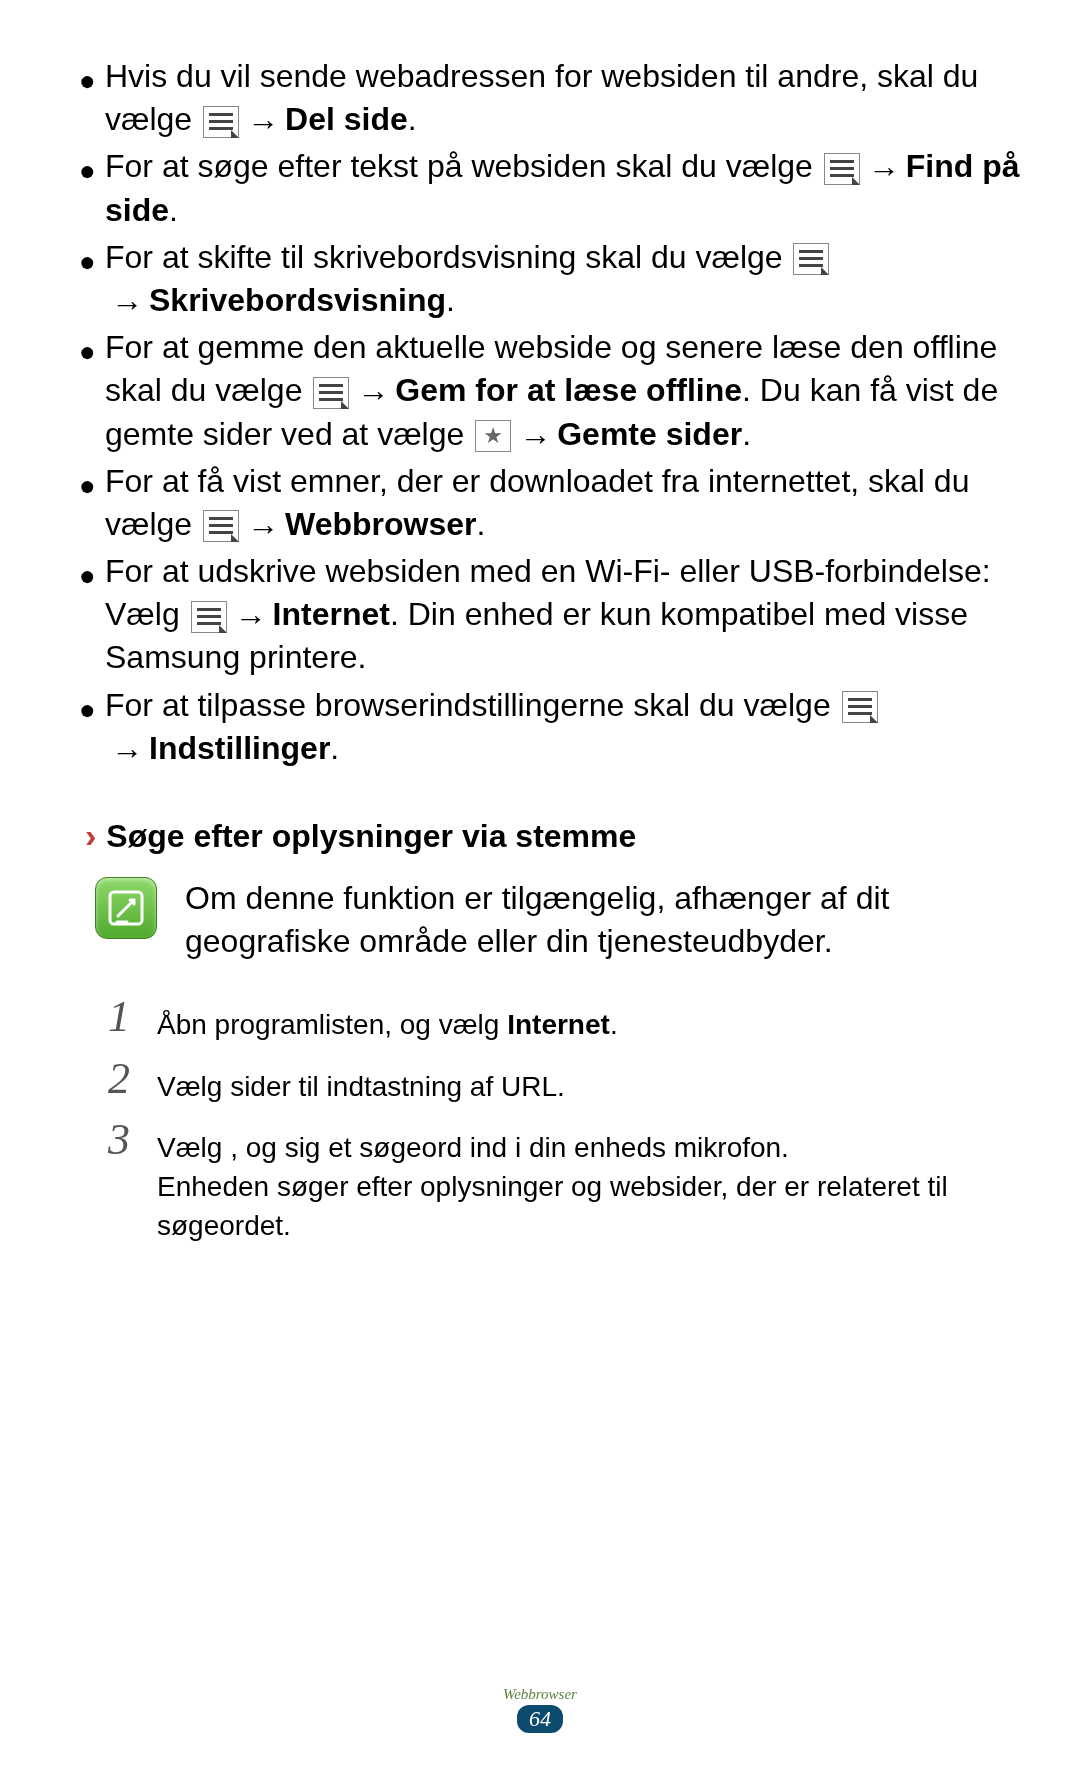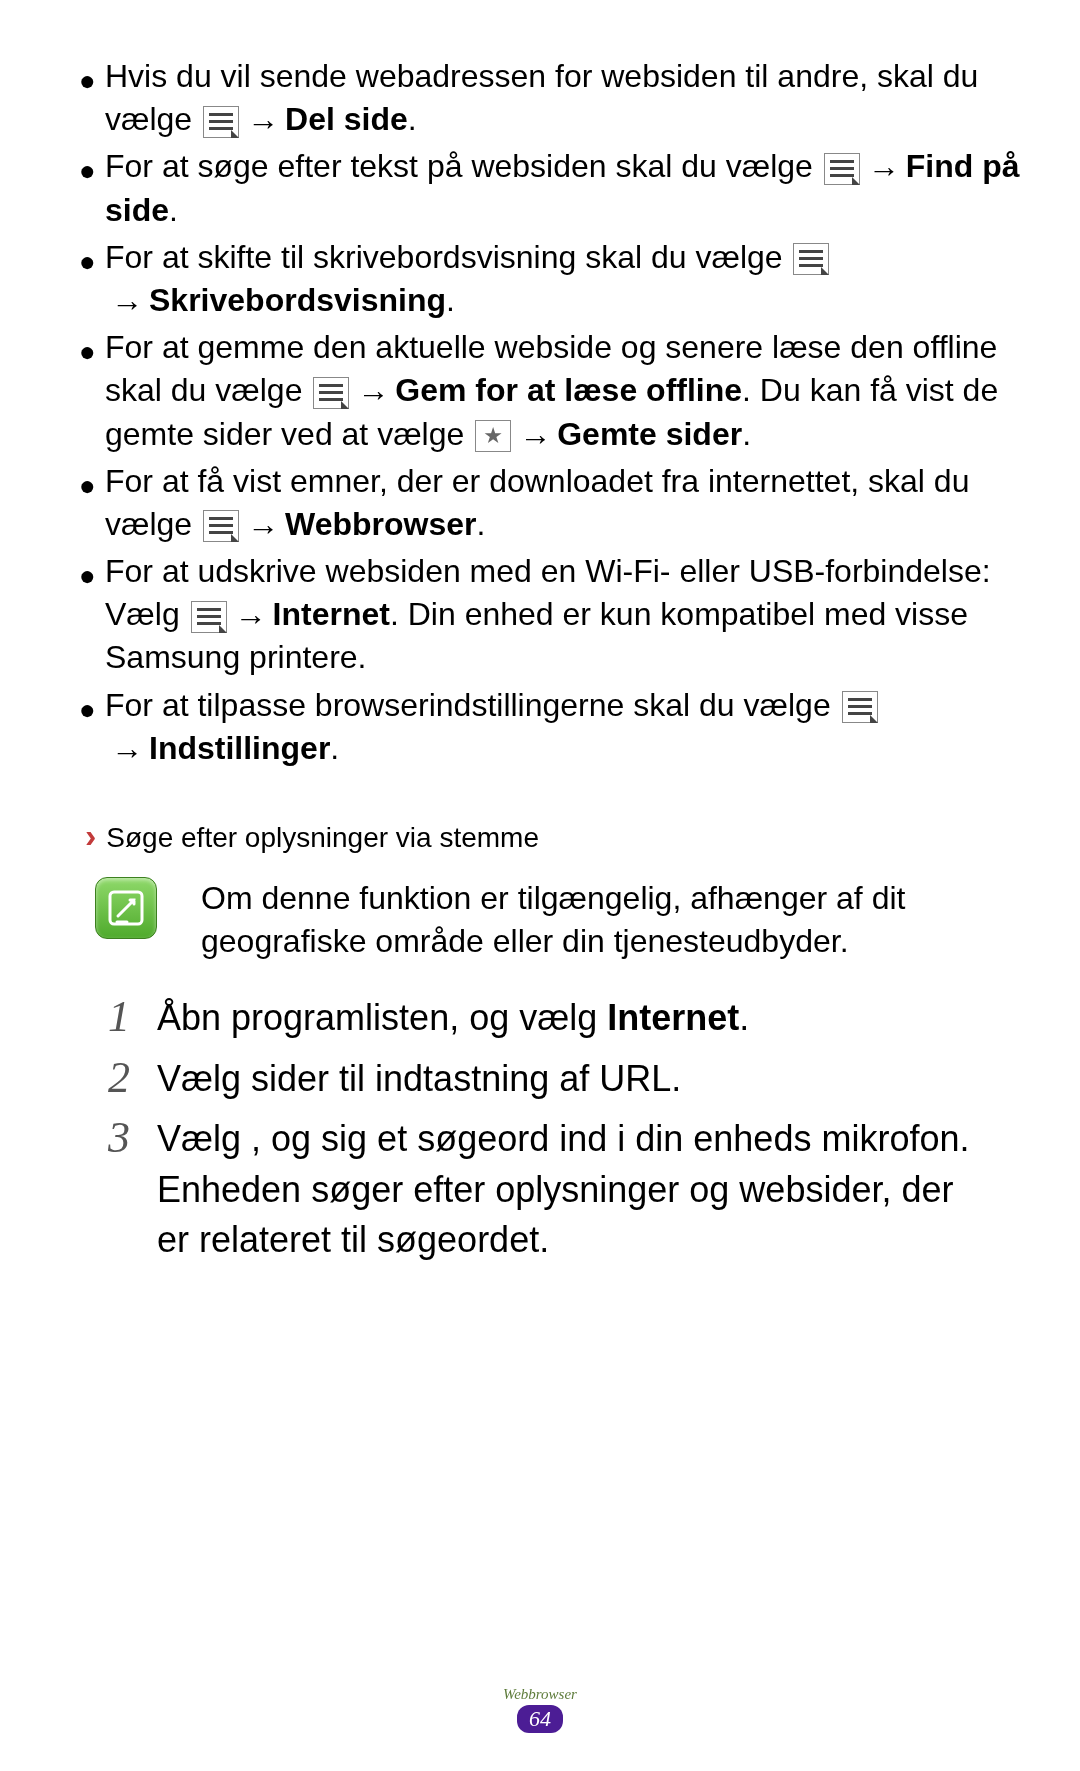--- a/index.html
+++ b/index.html
@@ -93,22 +93,22 @@
     gap: 10px;
     margin-top: 46px;
     margin-left: 30px;
   }
   .chev {
     color: #c23a3a;
     font-size: 34px;
     font-weight: 700;
   }
   .section-title {
-    font-size: 28px;
-    font-weight: 400;
+    font-size: 32px;
+    font-weight: 700;
   }
 
   .note-row {
     display: flex;
     align-items: flex-start;
     margin-top: 22px;
     margin-left: 40px;
   }
   .note-icon {
     flex: 0 0 auto;
@@ -125,21 +125,20 @@
     position: absolute;
     top: 8px;
     left: 8px;
     width: 44px;
     height: 44px;
   }
   .note-text {
     font-size: 32px;
     line-height: 1.35;
     padding-right: 40px;
-    margin-left: 16px;
   }
 
   .steps {
     margin-top: 30px;
     margin-left: 40px;
   }
   .step {
     display: flex;
     align-items: flex-start;
     margin-bottom: 10px;
@@ -148,43 +147,44 @@
     font-family: Georgia, "Times New Roman", serif;
     font-style: italic;
     font-size: 44px;
     color: #555;
     width: 48px;
     line-height: 1.1;
     text-align: center;
     flex: 0 0 48px;
   }
   .step-body {
-    font-size: 36px;
+    font-size: 28px;
     line-height: 1.4;
     padding-left: 14px;
     padding-right: 30px;
+    margin-top: 12px;
   }
 
   .footer {
     position: absolute;
     bottom: 38px;
     left: 0;
     width: 100%;
     text-align: center;
   }
   .footer-cat {
     font-family: Georgia, "Times New Roman", serif;
     font-style: italic;
     color: #5e7c3b;
     font-size: 15px;
     margin-bottom: 2px;
   }
   .footer-pill {
     display: inline-block;
-    background: #4c1d95;
+    background: #0c4a6e;
     color: #fff;
     font-style: italic;
     font-family: Georgia, serif;
     font-size: 22px;
     padding: 1px 12px;
     border-radius: 12px;
   }
 </style>
 </head>
 <body>

